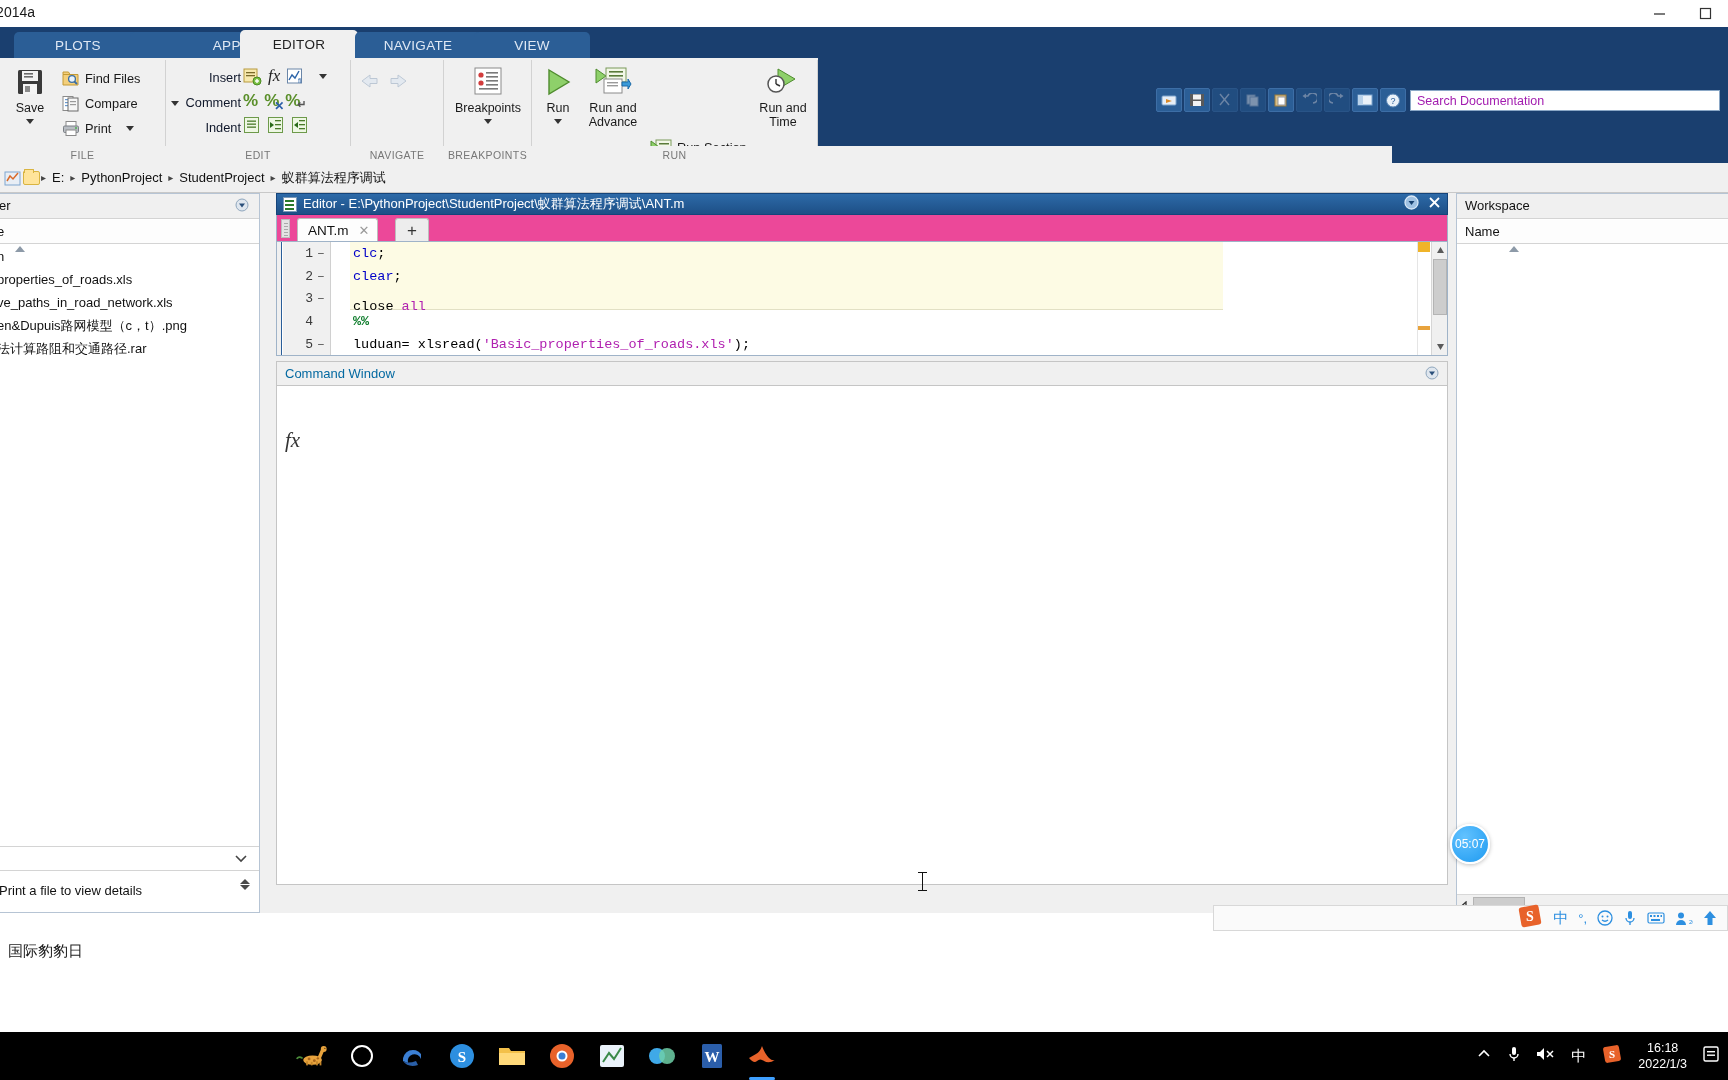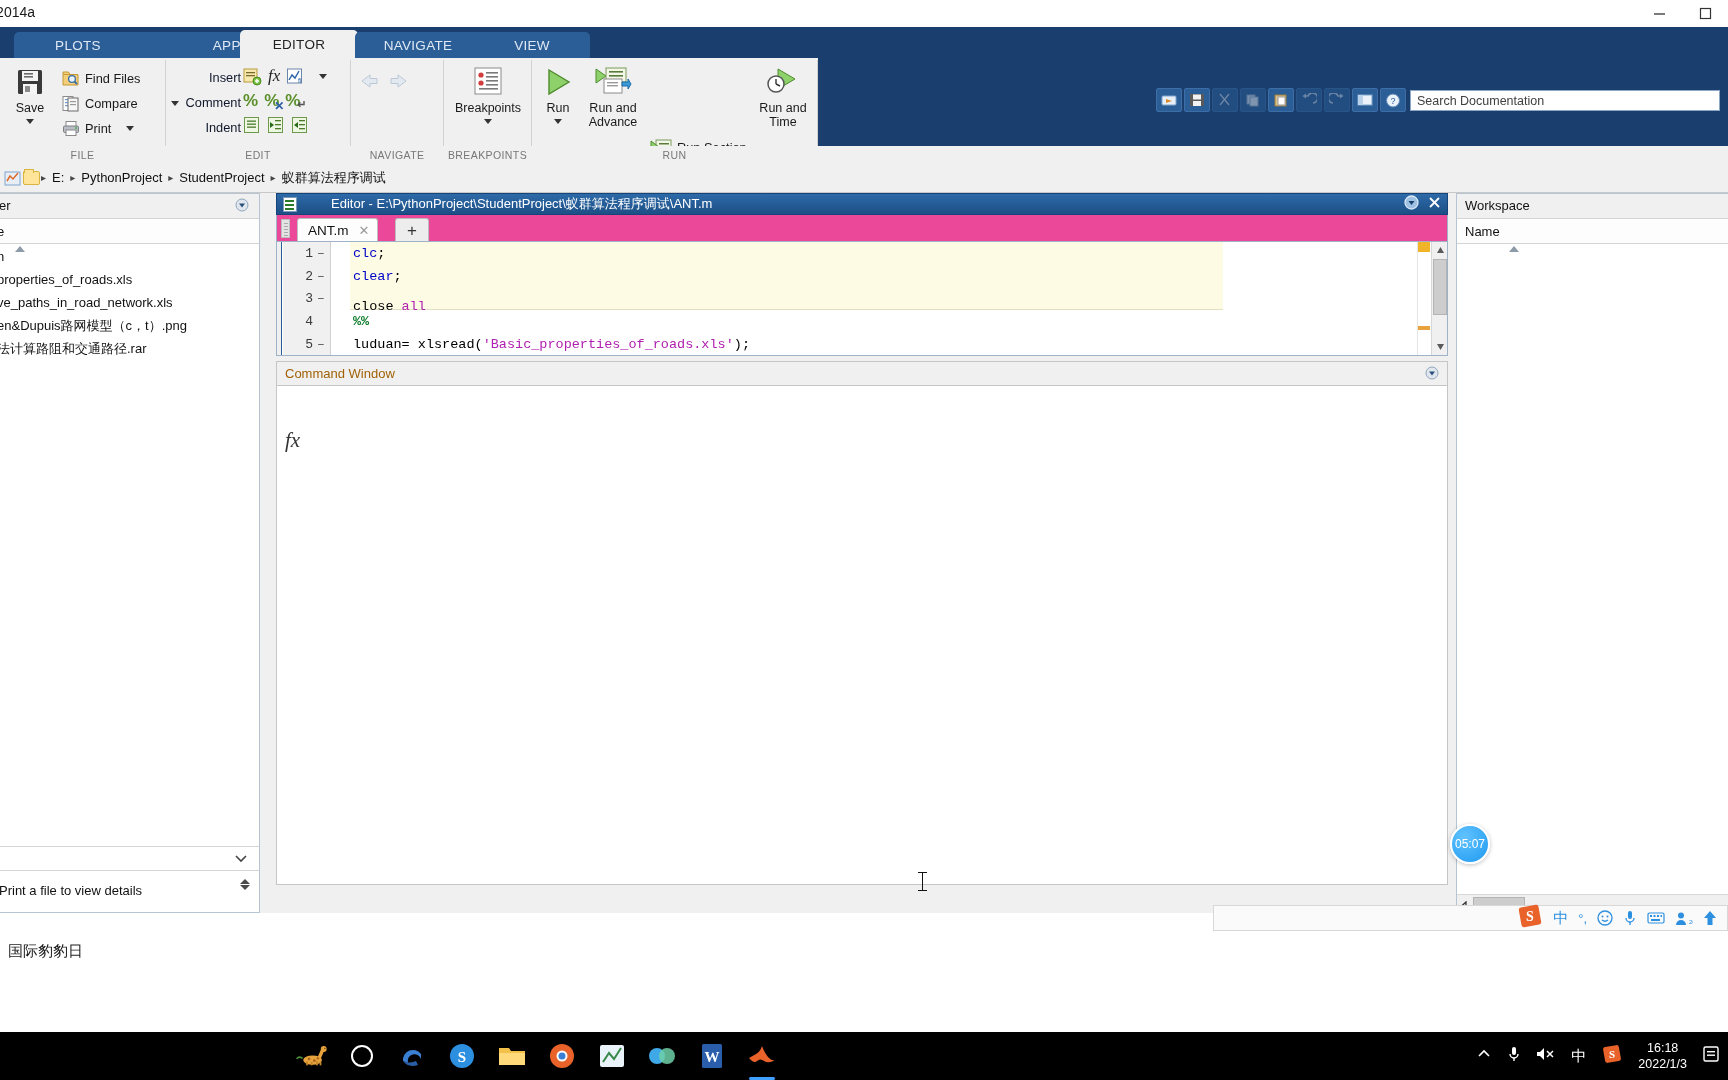--- a/index.html
+++ b/index.html
@@ -49,21 +49,21 @@
   
   .ribbon {
     position: absolute; left: 0; top: 58px; width: 1728px; height: 105px;
     background: #f0f0f0;
   }
   .ribbon-right-fill {
     position:absolute; left: 818px; top: 0; width: 910px; height: 105px;
     background: #1a3f6f;
   }
   .grouplabels {
-    position: absolute; left: 0; top: 146px; width: 1728px; height: 17px;
+    position: absolute; left: 0; top: 146px; width: 1392px; height: 17px;
     background: #f0f0f0;
   }
   .glabel {
     position: absolute; top: 0px; height: 17px;
     font-size: 10.5px; color: #777; text-align: center;
     display: flex; align-items: center; justify-content: center;
     letter-spacing: .4px;
   }
   .gsep { position: absolute; top: 2px; width: 1px; height: 150px; background: #d2d2d2; }
   .ribbon-bottom-line{ position:absolute; left:0; top:162px; width:818px; height:1px; background:#cfcfcf; }
@@ -81,21 +81,21 @@
   .caret { width: 0; height: 0; border-left: 4px solid transparent; border-right: 4px solid transparent; border-top: 5px solid #333; }
 
   
   .ribbon-icons { position: absolute; right: 0px; top: 30px; display: flex; align-items: center; gap: 2px; }
   .ri {
     width: 26px; height: 24px; display:flex; align-items:center; justify-content:center;
     background: #2b5e96; border: 1px solid #3d6ea6; border-radius: 2px;
   }
   .searchdoc {
     position: absolute; right: 8px; top: 32px; width: 310px; height: 21px;
-    background: #ffffff; border: 1px solid #8aa7c6; font-size: 12.5px; color: #404040;
+    background: #ffffff; border: 1px solid #8aa7c6; font-size: 12.5px; color: #a21caf;
     display: flex; align-items: center; padding-left: 6px;
   }
 
   
   .breadcrumb {
     position: absolute; left: 0; top: 163px; width: 1728px; height: 30px;
     background: #f0f0f0; border-bottom: 1px solid #c8c8c8;
     display: flex; align-items: center; gap: 0px; padding-left: 2px;
   }
   .crumb { font-size: 13px; color: #111; padding: 0 5px; white-space: nowrap; }
@@ -123,21 +123,20 @@
   .spin i.up { border-bottom:5px solid #4a4a4a; }
   .spin i.dn { border-top:5px solid #4a4a4a; }
 
   
   .editor { position: absolute; left: 268px; top: 0px; width: 1180px; height: 163px; }
   .ed-title {
     position: absolute; left: 8px; top: 0px; width: 1172px; height: 22px;
     background: linear-gradient(#2d6aa8, #1d4f86);
     display: flex; align-items: center; padding-left: 6px;
     border: 1px solid #15447a;
-    gap: 28px;
   }
   .ed-title .t { font-size: 13px; color: #ffffff; margin-left: 6px; white-space: nowrap; }
   .ed-title .acts { position: absolute; right: 6px; display: flex; align-items: center; gap: 9px; }
   .ed-doc-ico { width:14px;height:15px;background:#fff;border:1px solid #7c9ab8;position:relative; }
   .ed-doc-ico::after{content:"";position:absolute;left:1px;top:2px;width:9px;height:2px;background:#2b7a2b;box-shadow:0 4px 0 #2b7a2b,0 8px 0 #2b7a2b;}
 
   .ed-tabbar { position: absolute; left: 8px; top: 22px; width: 1172px; height: 27px; background: #ec4899; border-left:1px solid #9fb3c8; border-right:1px solid #9fb3c8;}
   .ed-grip { position:absolute; left:4px; top:4px; width:9px; height:19px; background:#e4e4e4; border:1px solid #bdbdbd; }
   .ed-grip::after{content:"";position:absolute;left:2px;top:3px;width:4px;height:1px;background:#a9a9a9;box-shadow:0 3px 0 #a9a9a9,0 6px 0 #a9a9a9,0 9px 0 #a9a9a9,0 12px 0 #a9a9a9;}
   .ftab {
@@ -179,21 +178,21 @@
   
   .ed-vsb { position: absolute; right: 0px; top: 0; width: 16px; height: 100%; background: #f0f0f0; border-left: 1px solid #d6d6d6; }
   .sb-arrow { position:absolute; left:0; width:16px; height:16px; background:#f0f0f0; display:flex; align-items:center; justify-content:center;}
   .sb-thumb { position: absolute; left: 1px; width: 14px; background: #cdcdcd; border: 1px solid #b4b4b4; }
   .minimap-col { position: absolute; right: 16px; top: 0; width: 14px; height: 100%; background: #fff; border-left: 1px solid #e5e5e5;}
   .mm-mark { position: absolute; right: 1px; width: 12px; height: 4px; }
 
   
   .cmdwin { position: absolute; left: 268px; top: 168px; width: 1180px; height: 552px; }
   .cw-hdr { position: absolute; left: 8px; top: 0; width: 1172px; height: 24px; background: #f0f0f0; border: 1px solid #c5c5c5; border-bottom: none; }
-  .cw-hdr .t { position: absolute; left: 8px; top: 4px; font-size: 13px; color: #a16207; }
+  .cw-hdr .t { position: absolute; left: 8px; top: 4px; font-size: 13px; color: #0369a1; }
   .cw-hdr .min { position: absolute; right: 8px; top: 4px; }
   .cw-body { position: absolute; left: 8px; top: 24px; width: 1172px; height: 500px; background: #fff; border: 1px solid #c5c5c5; }
   .fx { position: absolute; left: 8px; top: 42px; font-size: 21px; font-style: italic; font-family: "Liberation Serif", serif; color: #333; }
   .caret-i { position: absolute; left: 922px; top: 680px; width: 1px; height: 17px; background: #111; }
   .caret-i::before{content:"";position:absolute;left:-4px;top:-1px;width:9px;height:1px;background:#111;}
   .caret-i::after{content:"";position:absolute;left:-4px;bottom:-1px;width:9px;height:1px;background:#111;}
 
   
   .workspace { position: absolute; left: 1456px; top: 0px; width: 280px; height: 720px; background: #fff; border: 1px solid #b6c4d4; }
   .ws-hdr { position:absolute; left:0; top:0; width:100%; height:25px; background:#f0f0f0; border-bottom:1px solid #d4d4d4; }

